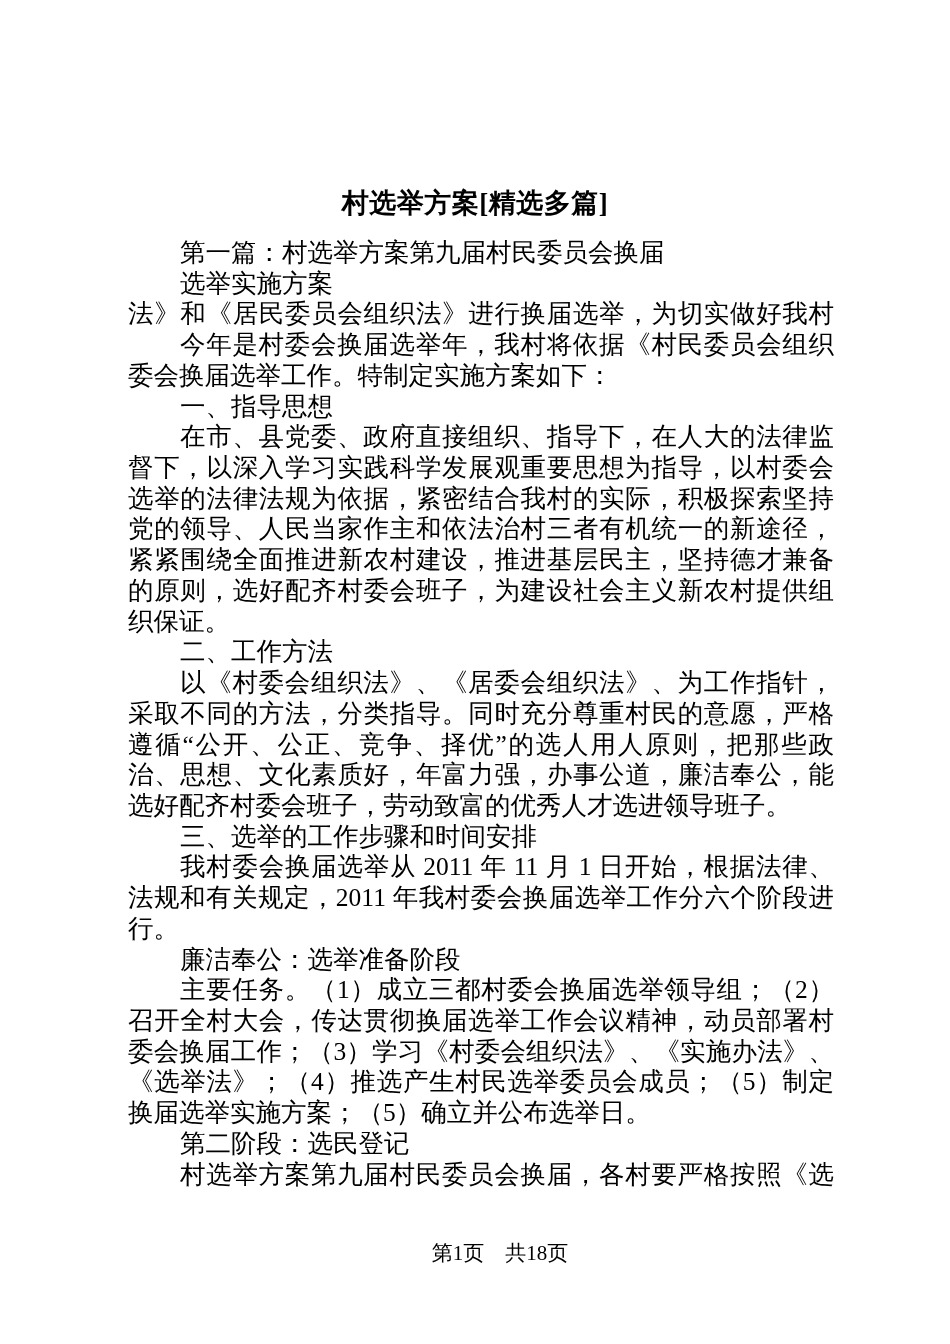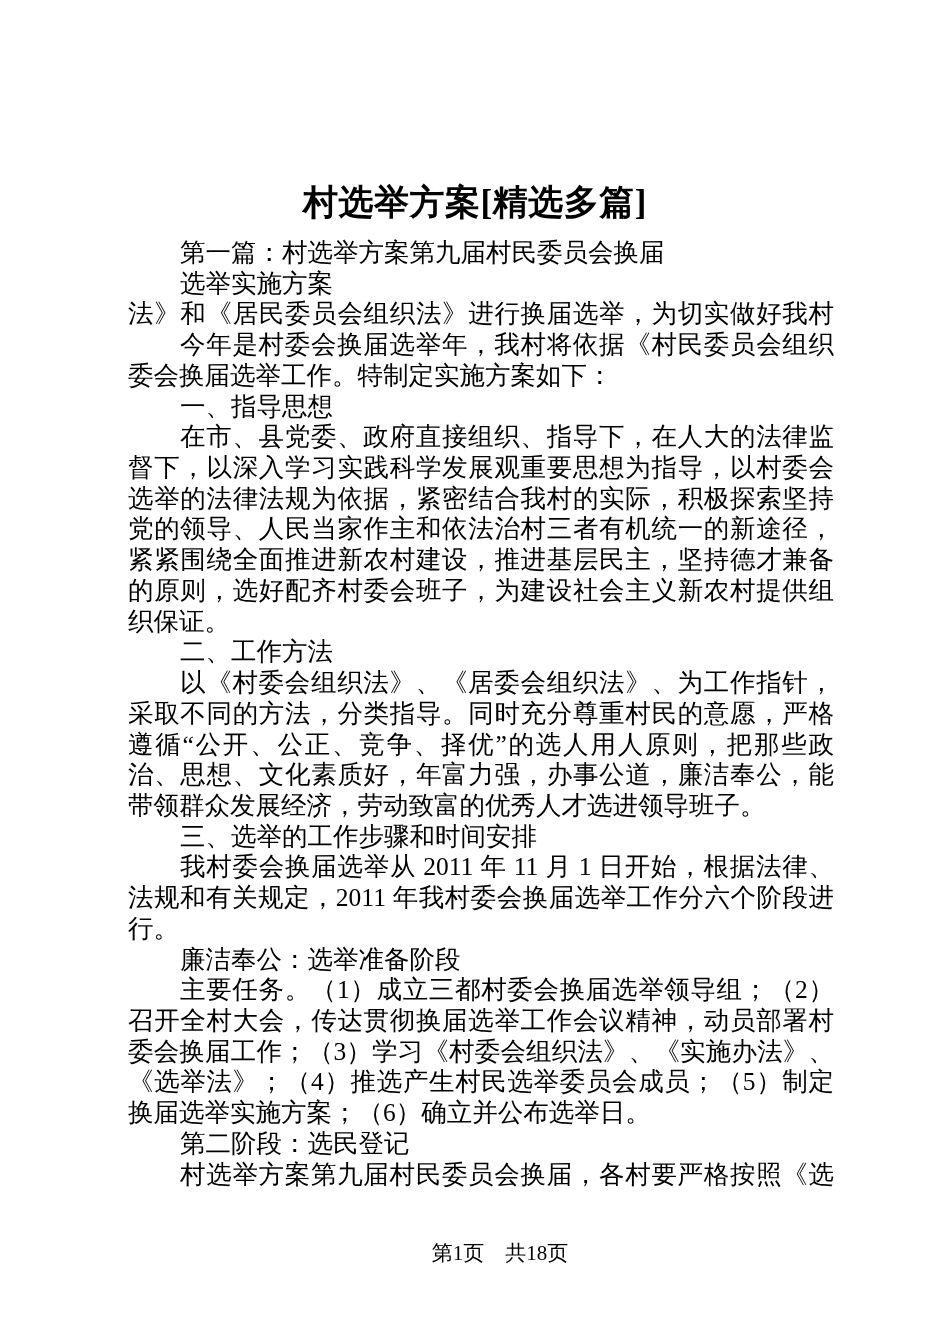--- a/index.html
+++ b/index.html
@@ -13,21 +13,21 @@
     color: #000000;
     font-family: "Liberation Serif", "DejaVu Serif", serif;
     overflow: hidden;
   }
   .doc-title {
     position: absolute;
     top: 181px;
     left: 0;
     width: 100%;
     text-align: center;
-    font-size: 35px;
+    font-size: 27px;
     font-weight: bold;
     line-height: 44px;
     letter-spacing: 0.5px;
   }
   .doc-body {
     position: absolute;
     top: 238px;
     left: 128px;
     width: 706px;
     font-size: 25.5px;
@@ -74,29 +74,29 @@
       <div class="line fill">选举的法律法规为依据，紧密结合我村的实际，积极探索坚持</div>
       <div class="line fill">党的领导、人民当家作主和依法治村三者有机统一的新途径，</div>
       <div class="line fill">紧紧围绕全面推进新农村建设，推进基层民主，坚持德才兼备</div>
       <div class="line fill">的原则，选好配齐村委会班子，为建设社会主义新农村提供组</div>
       <div class="line">织保证。</div>
       <div class="line indent">二、工作方法</div>
       <div class="line indent fill">以《村委会组织法》、《居委会组织法》、为工作指针，</div>
       <div class="line fill">采取不同的方法，分类指导。同时充分尊重村民的意愿，严格</div>
       <div class="line fill">遵循“公开、公正、竞争、择优”的选人用人原则，把那些政</div>
       <div class="line fill">治、思想、文化素质好，年富力强，办事公道，廉洁奉公，能</div>
-      <div class="line">带领群众发展经济，劳动致富的优秀人才选进领导班子。</div>
+      <div class="line">选好配齐村委会班子，劳动致富的优秀人才选进领导班子。</div>
       <div class="line indent">三、选举的工作步骤和时间安排</div>
       <div class="line indent fill">我村委会换届选举从 2011 年 11 月 1 日开始，根据法律、</div>
       <div class="line fill">法规和有关规定，2011 年我村委会换届选举工作分六个阶段进</div>
       <div class="line">行。</div>
       <div class="line indent">廉洁奉公：选举准备阶段</div>
       <div class="line indent fill">主要任务。（1）成立三都村委会换届选举领导组；（2）</div>
       <div class="line fill">召开全村大会，传达贯彻换届选举工作会议精神，动员部署村</div>
       <div class="line fill">委会换届工作；（3）学习《村委会组织法》、《实施办法》、</div>
       <div class="line fill">《选举法》；（4）推选产生村民选举委员会成员；（5）制定</div>
-      <div class="line">换届选举实施方案；（6）确立并公布选举日。</div>
+      <div class="line">换届选举实施方案；（5）确立并公布选举日。</div>
       <div class="line indent">第二阶段：选民登记</div>
       <div class="line indent fill">村选举方案第九届村民委员会换届，各村要严格按照《选</div>
     </div>
 
   <div class="doc-footer">第1页　共18页</div>
 </div>
 
 </body></html>

